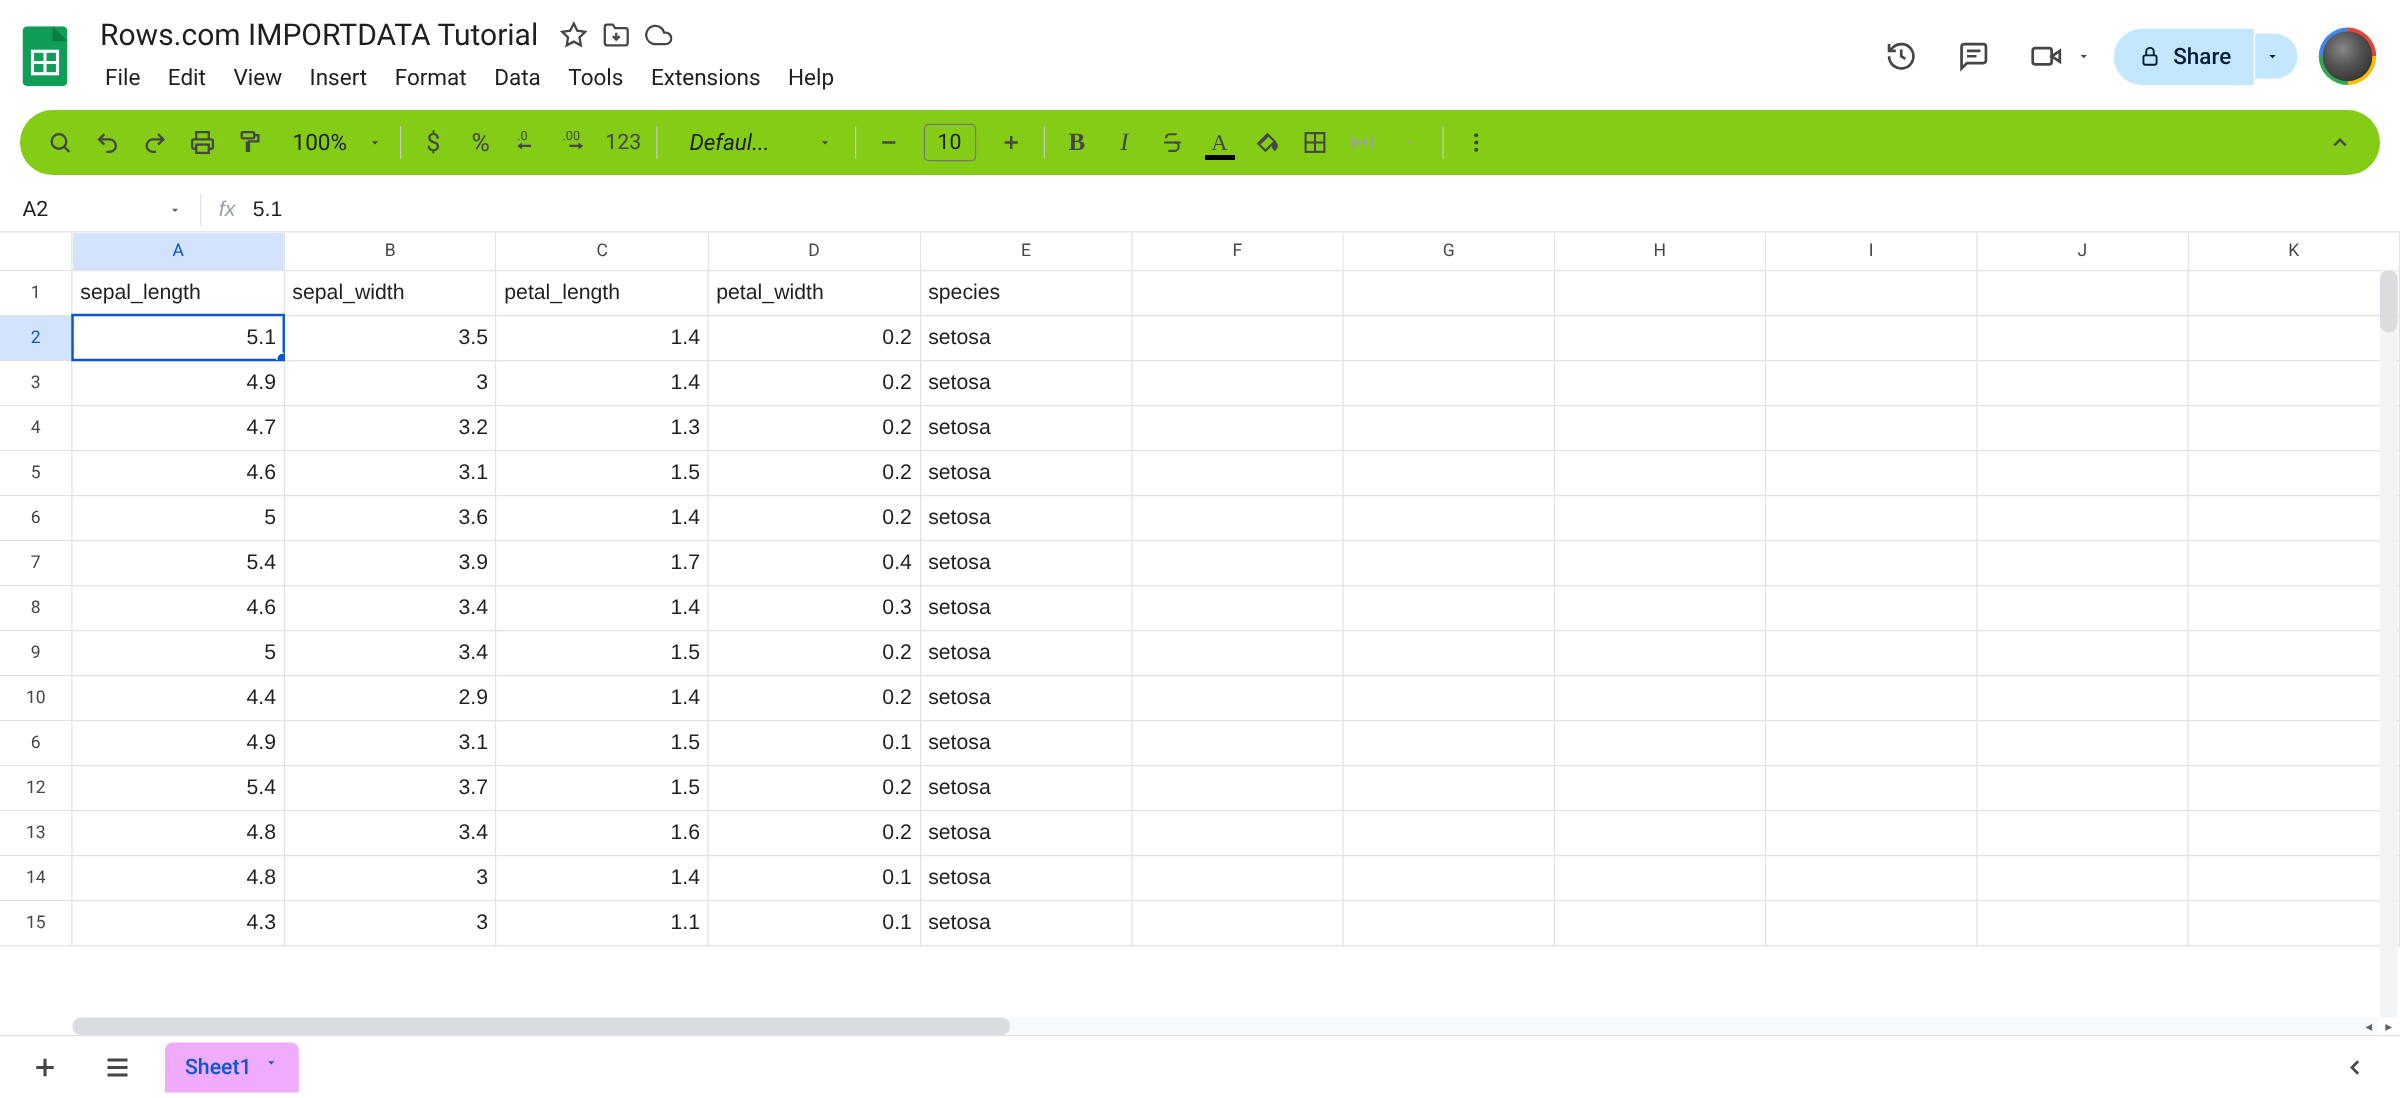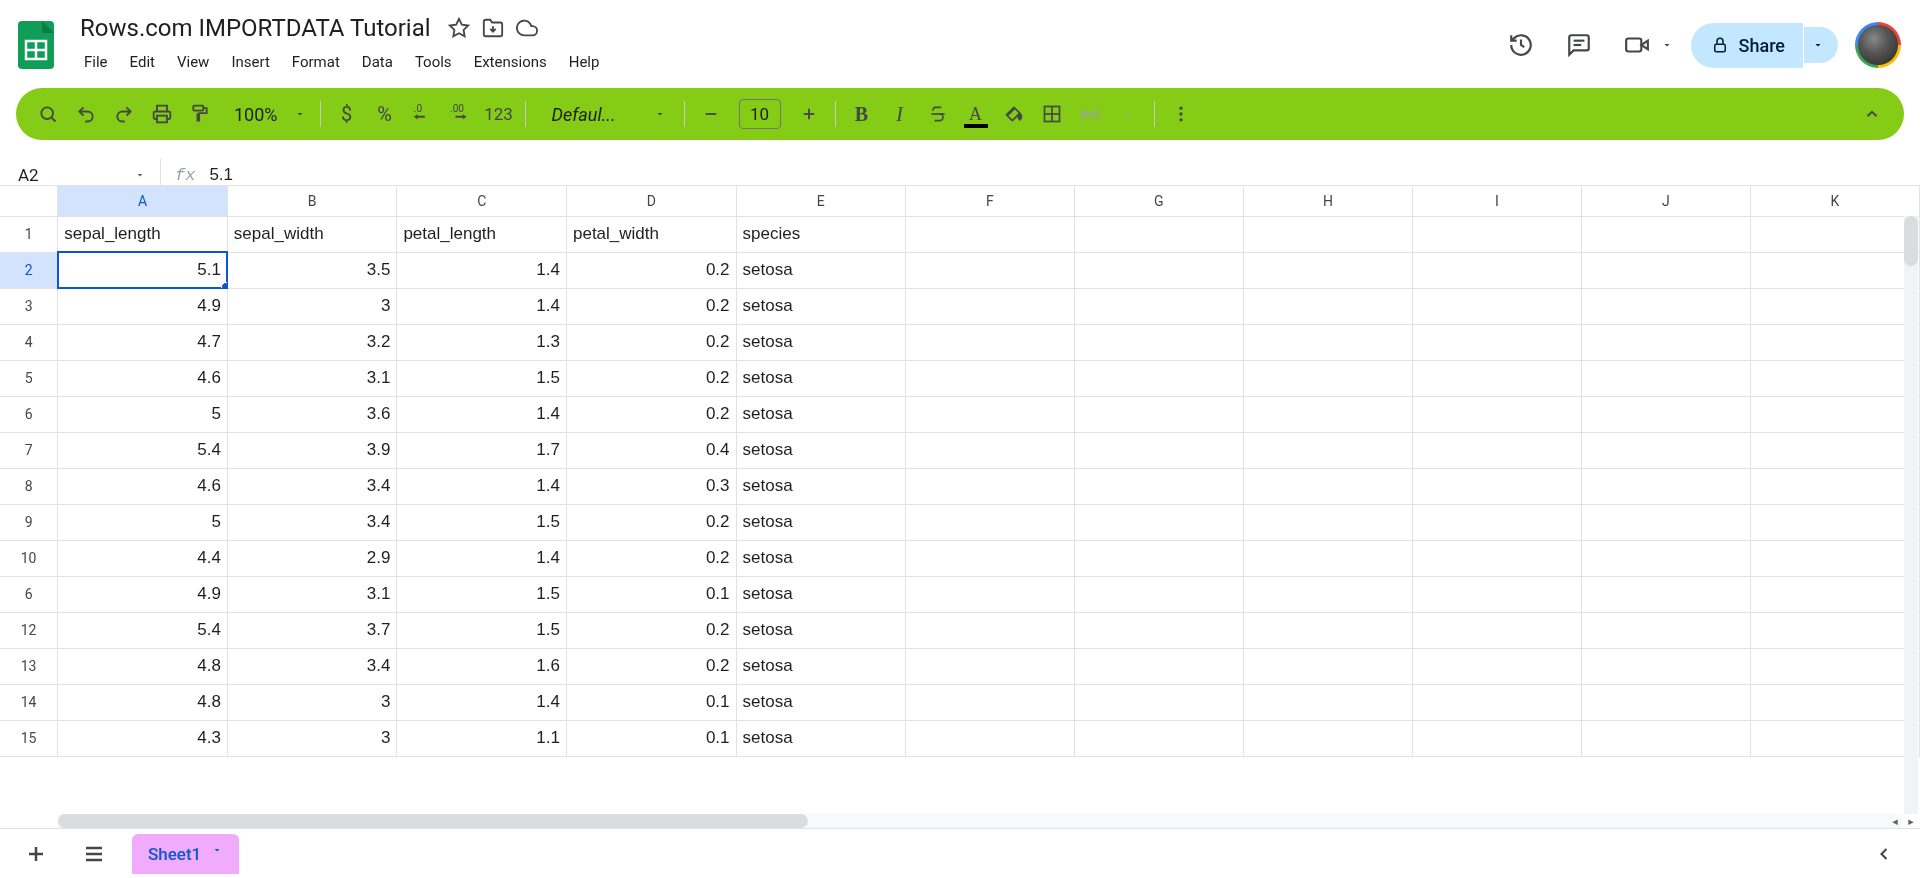--- a/index.html
+++ b/index.html
@@ -7,21 +7,21 @@
 
 
 .header { display: flex; align-items: flex-start; padding: 10px 16px 0 10px; gap: 12px; }
 .logo-cell { display: flex; align-items: center; justify-content: center; width: 52px; height: 70px; }
 .logo { width: 36px; height: 48px; }
 .title-area { flex: 1; display: flex; flex-direction: column; }
 .title-row { display: flex; align-items: center; gap: 10px; height: 36px; }
 .doc-title { font-size: 24px; color: #1f1f1f; padding: 2px 6px; }
 .title-icon { width: 24px; height: 24px; display: flex; align-items: center; justify-content: center; color: #444746; cursor: pointer; }
 .menu-row { display: flex; gap: 2px; height: 32px; align-items: center; }
-.menu-item { font-size: 15px; color: #1f1f1f; padding: 4px 10px; border-radius: 4px; cursor: pointer; }
+.menu-item { font-size: 18px; color: #1f1f1f; padding: 4px 10px; border-radius: 4px; cursor: pointer; }
 .header-right { display: flex; align-items: center; gap: 18px; padding-right: 4px; height: 70px; }
 .hr-icon { width: 40px; height: 40px; display: flex; align-items: center; justify-content: center; color: #444746; cursor: pointer; border-radius: 50%; }
 .meet-group { display: flex; align-items: center; gap: 4px; }
 .share-group { display: flex; align-items: center; justify-content: space-between; }
 .share-btn { display: flex; align-items: center; gap: 10px; background: #c2e7ff; border: none; border-radius: 40px 0 0 40px; padding: 12px 18px 12px 20px; font-size: 18px; color: #001d35; cursor: pointer; font-weight: 500; }
 .share-drop { background: #c2e7ff; border: none; border-radius: 0 40px 40px 0; padding: 12px 14px 12px 8px; cursor: pointer; color: #001d35; margin-left: 1px; }
 .avatar { width: 44px; height: 44px; border-radius: 50%; background: radial-gradient(circle at 40% 35%, #888 0%, #555 40%, #222 100%); border: 2.5px solid transparent; background-clip: padding-box; position: relative; cursor: pointer; }
 .avatar::before { content: ""; position: absolute; inset: -3px; border-radius: 50%; background: conic-gradient(#ea4335 0 25%, #fbbc04 25% 50%, #34a853 50% 75%, #4285f4 75% 100%); z-index: -1; }
 
 
@@ -32,25 +32,25 @@
 .tb-text { font-size: 18px; color: #1f1f1f; padding: 0 8px; }
 .zoom-group { display: flex; align-items: center; gap: 8px; padding: 0 6px; }
 .font-sel { display: flex; align-items: center; gap: 30px; padding: 0 10px; cursor: pointer; font-style: italic; }
 .font-size-box { display: flex; align-items: center; gap: 10px; }
 .fs-input { width: 42px; height: 30px; border: 1px solid #747775; border-radius: 4px; text-align: center; font-size: 17px; color: #1f1f1f; background: transparent; }
 .tb-spacer { flex: 1; }
 .text-color-btn { position: relative; }
 .text-color-underline { position: absolute; bottom: 4px; left: 6px; right: 6px; height: 4px; background: #000; }
 
 
-.formula-row { display: flex; align-items: flex-end; height: 36px; border-bottom: 1px solid #e1e3e1; margin-top: 10px; }
+.formula-row { display: flex; align-items: center; height: 36px; border-bottom: 1px solid #e1e3e1; margin-top: 10px; }
 .name-box { width: 160px; display: flex; align-items: center; justify-content: space-between; padding: 0 14px 0 18px; font-size: 17px; color: #1f1f1f; cursor: pointer; }
 .name-box .chev { color: #606368; }
 .fb-sep { width: 1px; height: 26px; background: #e1e3e1; }
-.fx { font-style: italic; font-family: Liberation Mono, monospace; font-size: 17px; color: #9aa0a6; padding: 0 14px; }
+.fx { font-style: italic; font-family: Liberation Sans, sans-serif; font-size: 17px; color: #9aa0a6; padding: 0 14px; }
 .formula-input { flex: 1; font-size: 17px; color: #1f1f1f; border: none; outline: none; padding-right: 20px; font-family: Arial, sans-serif; }
 
 
 .grid-area { flex: 1; display: flex; overflow: hidden; position: relative; }
 .grid-scroll { flex: 1; overflow: auto; }
 .grid-table { border-collapse: collapse; table-layout: fixed; }
 .colhdr th { height: 30px; background: #fff; border: 1px solid #e1e3e1; border-top: none; font-weight: 400; font-size: 14px; color: #444746; text-align: center; position: sticky; top: 0; }
 .colhdr th.corner { width: 58px; border-left: none; }
 .colhdr th.col { width: 170px; }
 .colhdr th.sel { background: #d3e3fd; color: #0b57d0; }

